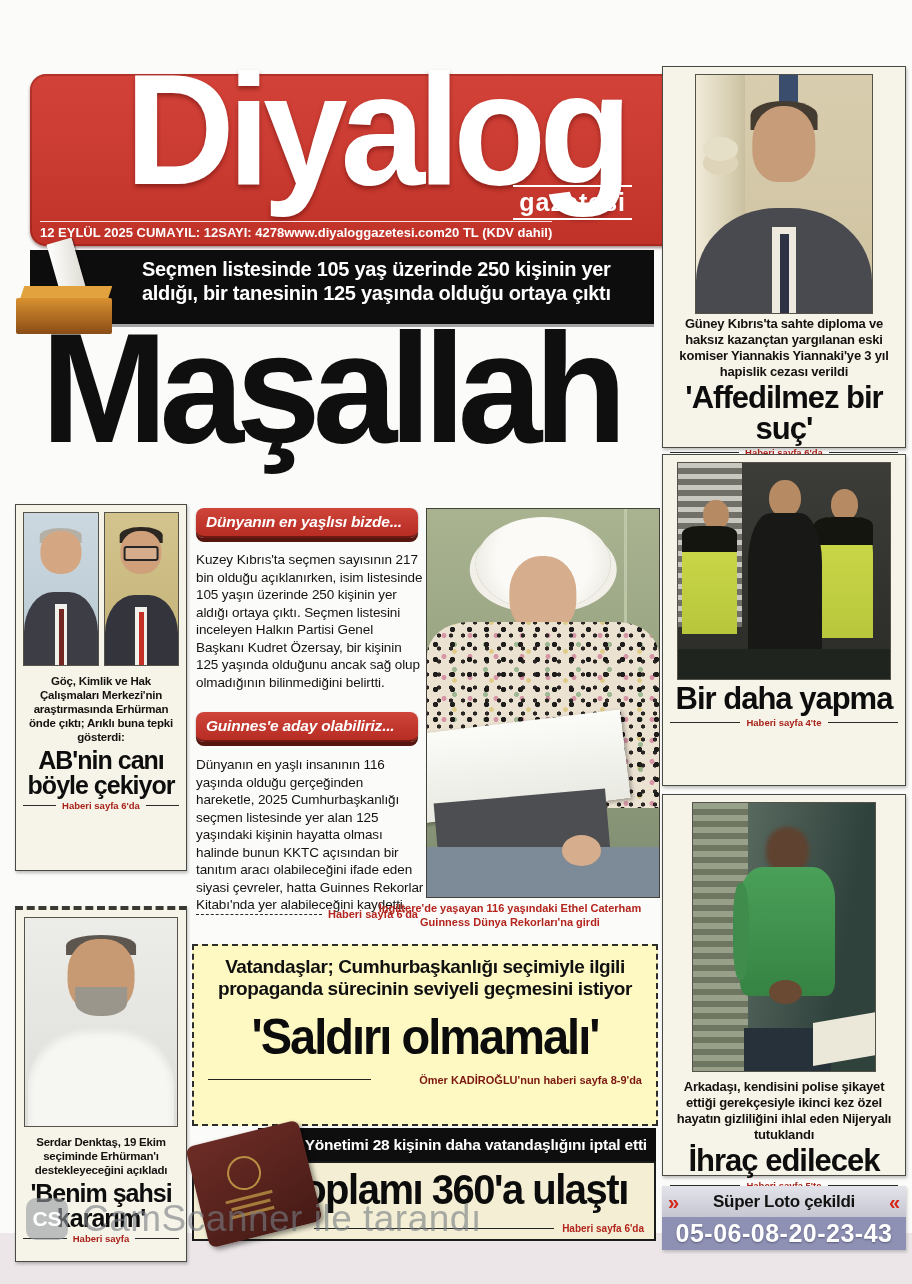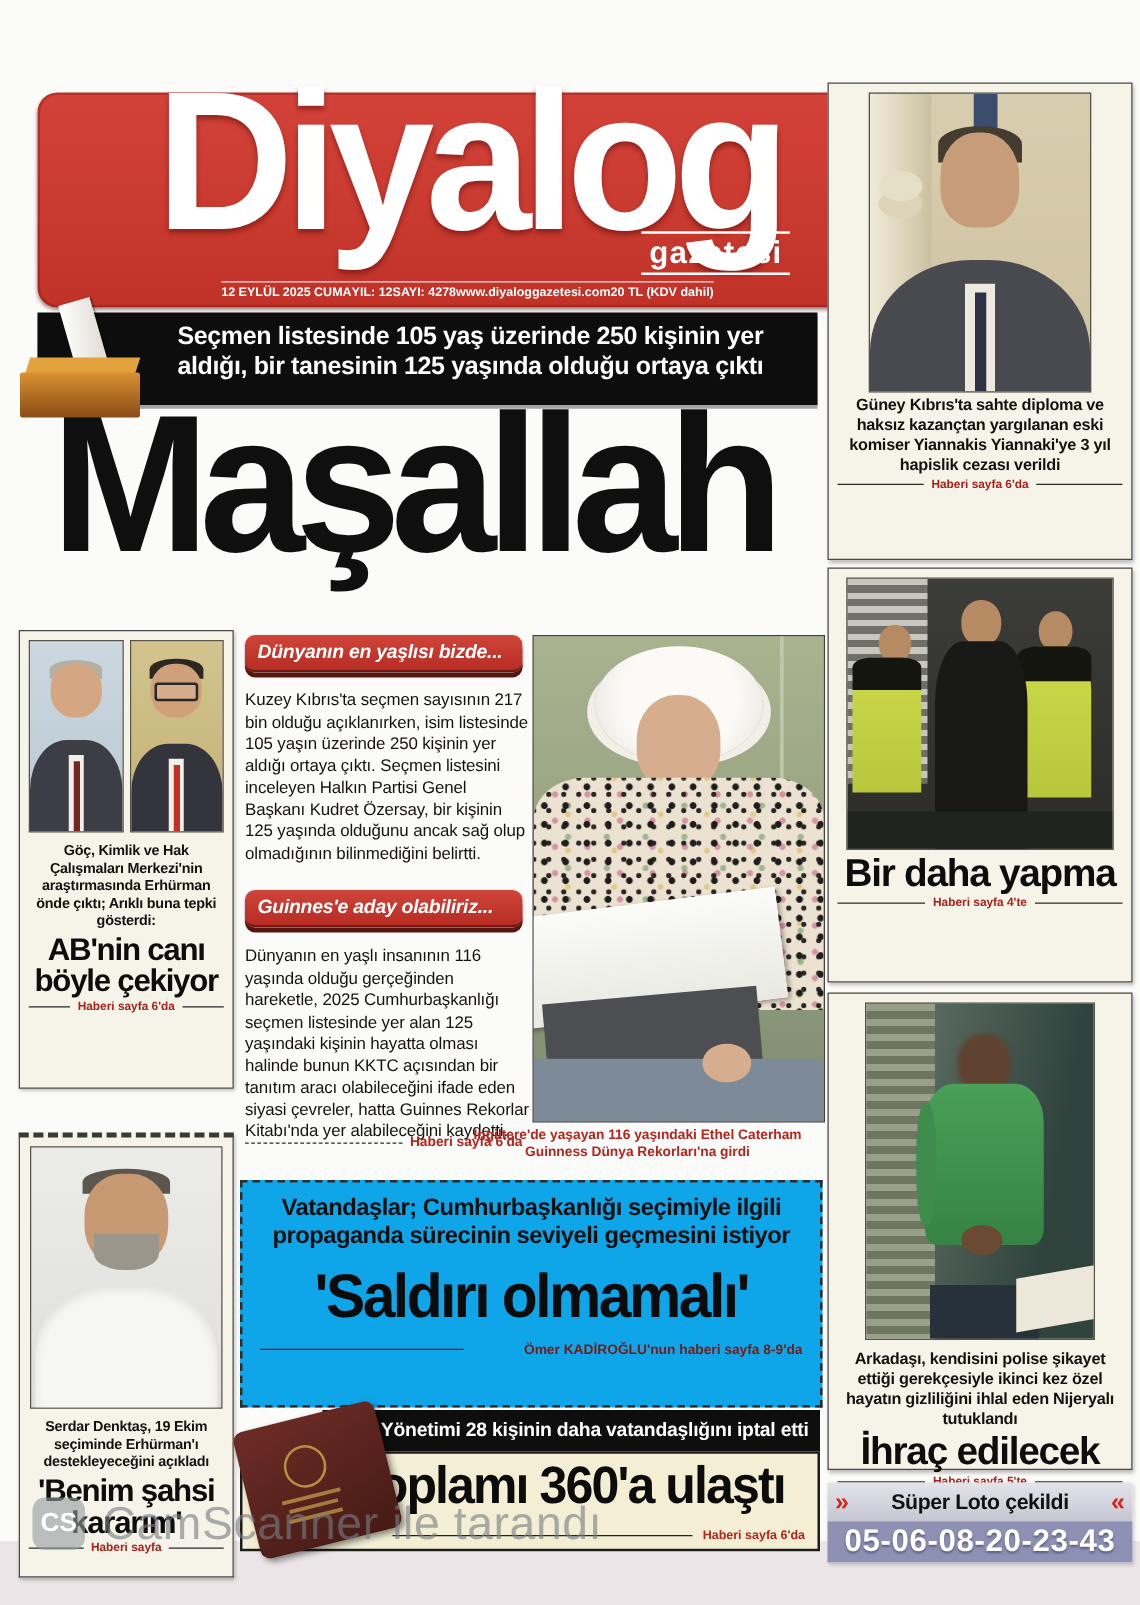--- a/index.html
+++ b/index.html
@@ -23,22 +23,22 @@
     text-shadow:0 3px 4px rgba(90,10,8,.5);
     transform:scaleY(1.04);
   }
   .mast-sub{
     position:absolute;right:88px;bottom:26px;
     font-size:25px;font-weight:bold;color:#fff;letter-spacing:1px;
     border-top:2px solid #fff;border-bottom:2px solid #fff;padding:1px 6px;
   }
   .mast-info{
     position:absolute;left:10px;right:12px;bottom:6px;
-    display:flex;justify-content:center;align-items:flex-end;
-    color:#fff;font-size:10px;font-weight:bold;
+    display:flex;justify-content:flex-start;align-items:flex-end;
+    color:#fff;font-size:13px;font-weight:bold;
   }
   .mast-info span{border-top:1.5px solid #ffffffd9;padding-top:3px;white-space:nowrap;}
 
   
   .lead-banner{
     left:30px;top:250px;width:624px;height:74px;background:#0d0d0d;
     box-shadow:0 3px 0 rgba(0,0,0,.35);
   }
   .lead-kicker{
     position:absolute;left:112px;top:7px;width:500px;
@@ -175,21 +175,21 @@
     background-position:0 0,6px 7px,4px 3px,12px 10px,9px 15px;
     border-radius:18% 18% 0 0;}
   .photoEthel .neck{left:50%;top:27%;width:14%;height:6%;transform:translateX(-50%);background:#d6ae8d;}
   .photoEthel .paper{left:-6%;top:55%;width:92%;height:23%;background:linear-gradient(#fbfbf8,#e9e9e2);transform:rotate(-7deg);box-shadow:2px 2px 4px rgba(0,0,0,.35);}
   .photoEthel .book{left:4%;top:74%;width:74%;height:16%;background:#4c4e52;transform:rotate(-5deg);}
   .photoEthel .jeans{left:0;bottom:0;width:100%;height:13%;background:#7d8a97;}
   .photoEthel .hand{left:58%;top:84%;width:17%;height:8%;background:#d6ae8d;border-radius:50%;}
   .caption{left:360px;top:902px;width:300px;text-align:center;color:#b3251d;font-weight:bold;font-size:11px;line-height:1.25;}
 
   
-  .saldiri{left:192px;top:944px;width:466px;height:182px;border:2.5px dashed #2c2c2c;background:#0ea5e9;box-sizing:border-box;padding:10px 8px 6px;}
+  .saldiri{left:192px;top:944px;width:466px;height:182px;border:2.5px dashed #2c2c2c;background:#fef9c3;box-sizing:border-box;padding:10px 8px 6px;}
   .saldiri .kick{font-size:19px;font-weight:bold;text-align:center;line-height:1.18;letter-spacing:-.4px;color:#101010;}
   .saldiri .head{font-size:47px;font-weight:bold;text-align:center;letter-spacing:-2px;color:#0c0c0c;margin-top:8px;transform:scaleY(1.05);}
   .saldiri .byrow{display:flex;align-items:center;gap:8px;margin-top:10px;padding:0 6px;}
   .saldiri .byrow .rule{flex:1;border-top:1.5px solid #222;}
   .saldiri .byrow .txt{color:#7c1812;font-weight:bold;font-size:11px;white-space:nowrap;margin-left:40px;}
 
   
   .bstrip{left:258px;top:1128px;width:398px;height:33px;background:#0e0e0e;color:#fff;font-weight:bold;font-size:15.5px;display:flex;align-items:center;justify-content:center;letter-spacing:-.2px;}
   .bbox{left:192px;top:1161px;width:464px;height:80px;background:#f3eed4;border:2px solid #1c1c1c;box-sizing:border-box;}
   .bbox .head{position:absolute;left:70px;right:8px;top:4px;text-align:center;font-size:40px;font-weight:bold;letter-spacing:-1.5px;color:#0c0c0c;transform:scaleY(1.05);}
@@ -328,20 +328,21 @@
     <div class="colm"></div>
     <div class="colm-cap"></div>
     <div class="stripe"></div>
     <div class="hair"></div>
     <div class="head"></div>
     <div class="suit"></div>
     <div class="shirt"></div>
     <div class="tie"></div>
   </div>
   <div class="kicker" style="margin-top:2px">Güney Kıbrıs'ta sahte diploma ve haksız kazançtan yargılanan eski komiser Yiannakis Yiannaki'ye 3 yıl hapislik cezası verildi</div>
+  <div class="shead">'Affedilmez bir suç'</div>
   <div class="sfoot">
     <span class="rule"></span>
     <span class="txt">Haberi sayfa 6'da</span>
     <span class="rule"></span>
   </div>
 </div>
 
 <div class="abs sbox rbox2">
   <div class="photo photoP">
     <div class="blinds"></div>

